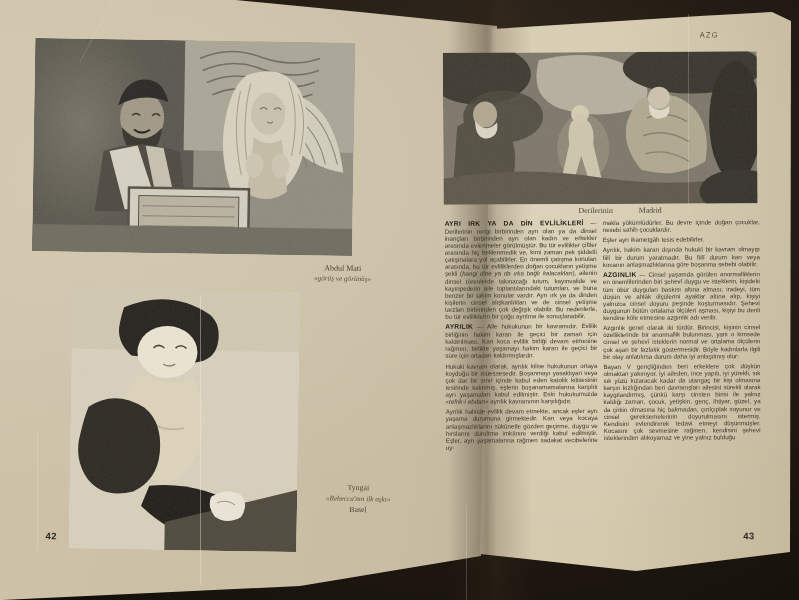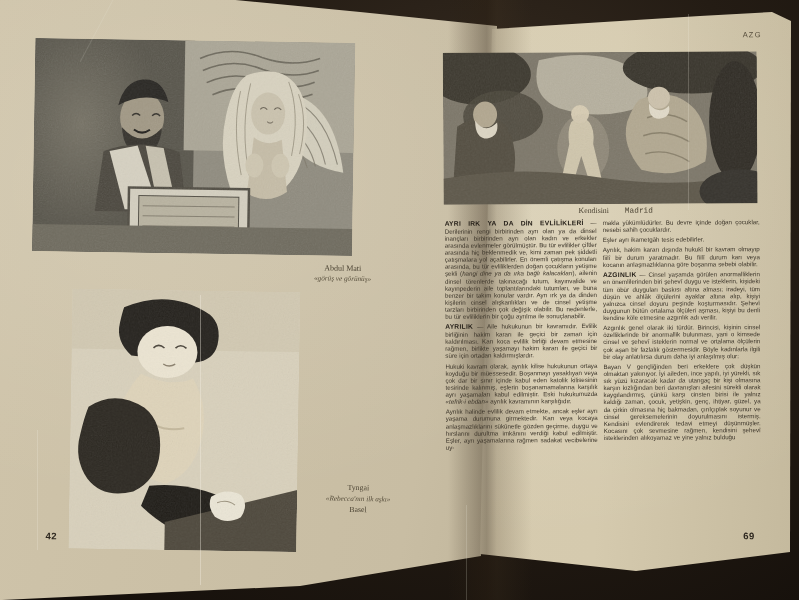--- a/index.html
+++ b/index.html
@@ -24,22 +24,22 @@
   .content--right{transform:rotate(-0.3deg);transform-origin:600px 100px;}
   .art{position:absolute;overflow:hidden;}
   .art svg{display:block;width:100%;height:100%;}
   .caption{position:absolute;font-family:"Liberation Serif",serif;color:#4c4434;text-align:center;}
   .caption .line{display:block;}
   .caption .it{font-style:italic;font-size:7.2px;color:#554c3a;}
   .cap-top{left:286px;top:259px;width:120px;font-size:8px;line-height:1.35;}
   .cap-bottom{left:305px;top:477px;width:120px;font-size:7.8px;line-height:1.5;}
   .cap-right{position:absolute;left:578px;top:206px;width:180px;font-family:"Liberation Serif",serif;
     font-size:7.8px;color:#4c4434;text-align:left;}
-  .cap-right .loc{margin-left:14px;font-family:Liberation Mono, monospace;}
-  .runhead{position:absolute;left:700px;top:31px;width:62px;text-align:right;
+  .cap-right .loc{margin-left:24px;}
+  .runhead{position:absolute;left:700px;top:31px;width:62px;text-align:left;
     font-size:7.5px;letter-spacing:1.2px;color:#564d3c;}
   .pagenum{position:absolute;font-weight:bold;color:#2d271f;font-size:9.5px;letter-spacing:.5px;}
   .pagenum--l{left:53px;top:530px;}
   .pagenum--r{left:741px;top:531px;}
   .col{position:absolute;top:219px;color:#3c352a;font-size:6.2px;line-height:1.15;
     text-align:justify;word-spacing:.2px;}
   .col p{margin:0 0 3px 0;}
   .col-1{left:444px;width:152px;}
   .col-2{left:602px;width:157px;}
   .term{font-weight:bold;color:#262019;font-size:6.7px;letter-spacing:.25px;}
@@ -212,41 +212,41 @@
         <ellipse cx="216" cy="46" rx="11" ry="11" fill="#cdc2ac"></ellipse>
         <path d="M206,52 q10,12 20,2 q2,12 -10,13 q-11,0 -10,-15z" fill="#e2dbc9"></path>
 
         <path d="M0,126 q80,-14 160,0 q80,12 154,-4 l0,30 l-314,0z" fill="#5c5648"></path>
         <ellipse cx="296" cy="140" rx="40" ry="22" fill="#33302a"></ellipse>
         <rect width="314" height="152" filter="url(#g3)" opacity=".15"></rect>
       </svg>
     </div>
 
     <div class="cap-right">
-      <span>Kendisini</span>
+      <span>Derilerinin</span>
       <span class="loc">Madrid</span>
     </div>
 
     <div class="col col-1">
       <p><span class="term">AYRI IRK YA DA DİN EVLİLİKLERİ</span><span> — Derilerinin rengi birbirinden ayrı olan ya da dinsel inançları birbirinden ayrı olan kadın ve erkekler arasında evlenmeler görülmüştür. Bu tür evlilikler çiftler arasında hiç beklenmedik ve, kimi zaman pek şiddetli çatışmalara yol açabilirler. En önemli çatışma konuları arasında, bu tür evliliklerden doğan çocukların yetişme şekli (</span><span class="it">hangi dine ya da ırka bağlı kalacakları</span><span>), ailenin dinsel törenlerde takınacağı tutum, kayınvalide ve kayınpederin aile toplantılarındaki tutumları, ve buna benzer bir takım konular vardır. Ayrı ırk ya da dinden kişilerin cinsel alışkanlıkları ve de cinsel yetişme tarzları birbirinden çok değişik olabilir. Bu nedenlerle, bu tür evliliklerin bir çoğu ayrılma ile sonuçlanabilir.</span></p>
       <p><span class="term">AYRILIK</span><span> — Aile hukukunun bir kavramıdır. Evlilik birliğinin hakim kararı ile geçici bir zaman için kaldırılması. Karı koca evlilik birliği devam etmesine rağmen, birlikte yaşamayı hakim kararı ile geçici bir süre için ortadan kaldırmışlardır.</span></p>
       <p><span>Hukuki kavram olarak, ayrılık kilise hukukunun ortaya koyduğu bir müessesedir. Boşanmayı yasaklıyan veya çok dar bir sınır içinde kabul eden katolik kilisesinin tesirinde kalınmış, eşlerin boşanamamalarına karşılık ayrı yaşamaları kabul edilmiştir. Eski hukukumuzda </span><span class="it">«tefrik-i ebdan»</span><span> ayrılık kavramının karşılığıdır.</span></p>
       <p>Ayrılık halinde evlilik devam etmekte, ancak eşler ayrı yaşama durumuna girmektedir. Karı veya kocaya anlaşmazlıklarını sükûnetle gözden geçirme, duygu ve hırslarını durultma imkânını verdiği kabul edilmiştir. Eşler, ayrı yaşamalarına rağmen sadakat vecibelerine uy-</p>
     </div>
 
     <div class="col col-2">
       <p>makla yükümlüdürler. Bu devre içinde doğan çocuklar, nesebi sahih çocuklardır.</p>
       <p>Eşler ayrı ikametgâh tesis edebilirler.</p>
       <p>Ayrılık, hakim kararı dışında hukukî bir kavram olmayıp fiilî bir durum yaratmadır. Bu fiilî durum karı veya kocanın anlaşmazlıklarına göre boşanma sebebi olabilir.</p>
       <p><span class="term">AZGINLIK</span><span> — Cinsel yaşamda görülen anormalliklerin en önemlilerinden biri şehevî duygu ve isteklerin, kişideki tüm öbür duyguları baskısı altına alması; iradeyi, tüm düşün ve ahlâk ölçülerini ayaklar altına alıp, kişiyi yalnızca cinsel doyuru peşinde koşturmasıdır. Şehevî duygunun bütün ortalama ölçüleri aşması, kişiyi bu denli kendine köle etmesine azgınlık adı verilir.</span></p>
       <p>Azgınlık genel olarak iki türdür. Birincisi, kişinin cinsel özelliklerinde bir anormallik bulunması, yani o kimsede cinsel ve şehevî isteklerin normal ve ortalama ölçülerin çok aşan bir fazlalık göstermesidir. Böyle kadınlarla ilgili bir olay anlatılırsa durum daha iyi anlaşılmış olur:</p>
       <p>Bayan V gençliğinden beri erkeklere çok düşkün olmaktan yakınıyor. İyi aileden, ince yapılı, iyi yürekli, sık sık yüzü kızaracak kadar da utangaç bir kişi olmasına karşın kızlığından beri davranışları ailesini sürekli olarak kaygılandırmış, çünkü karşı cinsten birisi ile yalnız kaldığı zaman, çocuk, yetişkin, genç, ihtiyar, güzel, ya da çirkin olmasına hiç bakmadan, çırılçıplak soyunur ve cinsel gereksemelerinin doyurulmasını istermiş. Kendisini evlendirerek tedavi etmeyi düşünmüşler. Kocasını çok sevmesine rağmen, kendisini şehevî isteklerinden alıkoyamaz ve yine yalnız bulduğu</p>
     </div>
 
-    <div class="pagenum pagenum--r">69</div>
+    <div class="pagenum pagenum--r">43</div>
   </div>
 
   <div class="crease c1"></div>
   <div class="crease c2"></div>
   <div class="crease c3"></div>
   <div class="crease c4"></div>
   <div class="crease c5"></div>
 </div>
 
 </body></html>

